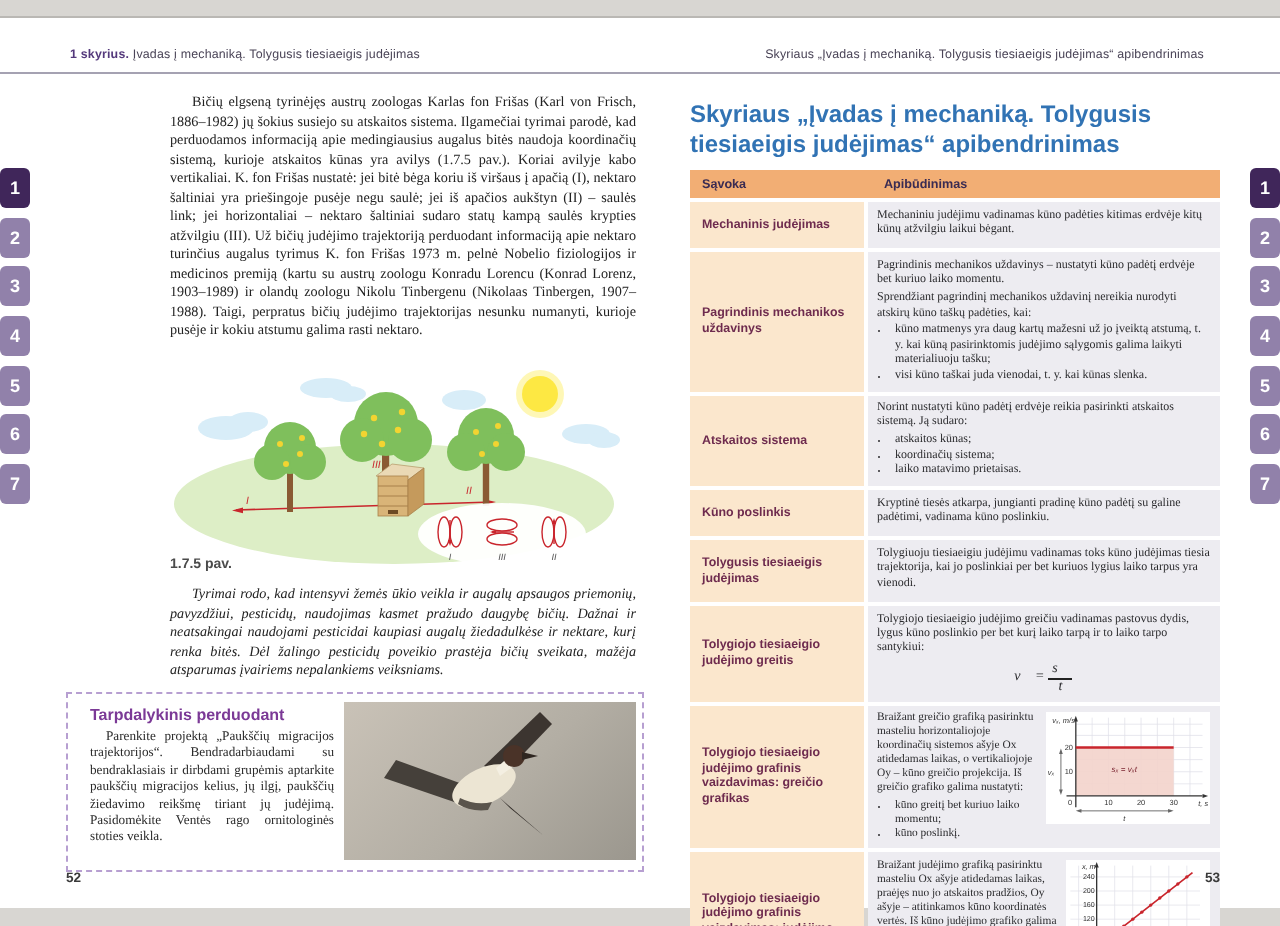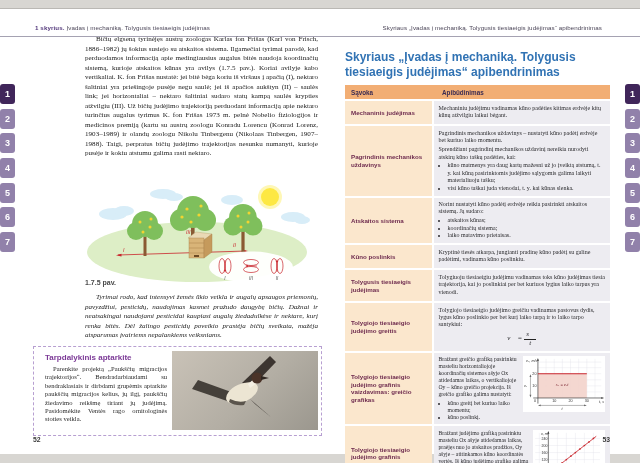--- a/index.html
+++ b/index.html
@@ -16,21 +16,21 @@
   .tabs{position:absolute;top:75px;display:flex;flex-direction:column;gap:4.7px;}
   .tabs.left{left:0;}
   .tabs.right{right:0;}
   .tab{width:15px;height:20px;border-radius:3px;background:#9181aa;color:#fff;
     font-size:9px;font-weight:bold;line-height:20px;text-align:center;}
   .tab.active{background:#40265a;}
   
   .para{position:absolute;width:233px;left:85px;margin:0;text-align:justify;
     text-indent:11px;font-family:"Liberation Serif",serif;font-size:7.1px;
     line-height:9.5px;color:#222;}
-  .p1{top:26px;}
+  .p1{top:38px;}
   .p2{top:284px;font-style:italic;}
   .figure{position:absolute;left:85px;top:175px;width:233px;height:102px;}
   .caption{position:absolute;left:85px;top:270px;font-size:7px;font-weight:bold;color:#4a4a4a;}
   .project-box{position:absolute;left:33px;top:337px;width:287px;height:88px;
     border:1px dashed #b79fd1;}
   .box-title{position:absolute;left:11px;top:6px;font-size:8px;font-weight:bold;color:#7b3996;}
   .box-text{position:absolute;left:11px;top:18px;width:122px;margin:0;
     font-family:"Liberation Serif",serif;font-size:6.6px;line-height:8.4px;
     text-align:justify;text-indent:8px;color:#2a2a2a;}
   .photo{position:absolute;left:138px;top:4px;width:146px;height:79px;
@@ -207,21 +207,21 @@
           <text x="192" y="96">II</text>
         </g>
       </g>
     </svg>
   </div>
   <div class="caption">1.7.5 pav.</div>
 
   <p class="para p2">Tyrimai rodo, kad intensyvi žemės ūkio veikla ir augalų apsaugos priemonių, pavyzdžiui, pesticidų, naudojimas kasmet pražudo daugybę bičių. Dažnai ir neatsakingai naudojami pesticidai kaupiasi augalų žiedadulkėse ir nektare, kurį renka bitės. Dėl žalingo pesticidų poveikio prastėja bičių sveikata, mažėja atsparumas įvairiems nepalankiems veiksniams.</p>
 
   <div class="project-box">
-    <div class="box-title">Tarpdalykinis aptarkite</div>
+    <div class="box-title">Tarpdalykinis perduodant</div>
     <p class="box-text">Parenkite projektą „Paukščių migracijos trajektorijos“. Bendradarbiaudami su bendraklasiais ir dirbdami grupėmis aptarkite paukščių migracijos kelius, jų ilgį, paukščių žiedavimo reikšmę tiriant jų judėjimą. Pasidomėkite Ventės rago ornitologinės stoties veikla.</p>
     <div class="photo">
       <svg width="146" height="79" viewBox="0 0 146 79">
         <g>
           <path d="M70 32 L98 5 L104 11 L80 36 Z" fill="#3c3530"></path>
           <path d="M62 42 L26 29 L20 38 L58 51 Z" fill="#45403a"></path>
           <path d="M78 48 L100 67 L83 53 Z" fill="#2f2a26"></path>
           <ellipse cx="70" cy="42" rx="17" ry="9" fill="#ece5d3" transform="rotate(-25 70 42)"></ellipse>
           <path d="M76 33 Q82 28 85 25 L88 30 Q82 34 78 37 Z" fill="#f4efe2"></path>
           <circle cx="85" cy="27" r="5.5" fill="#4a3328"></circle>

